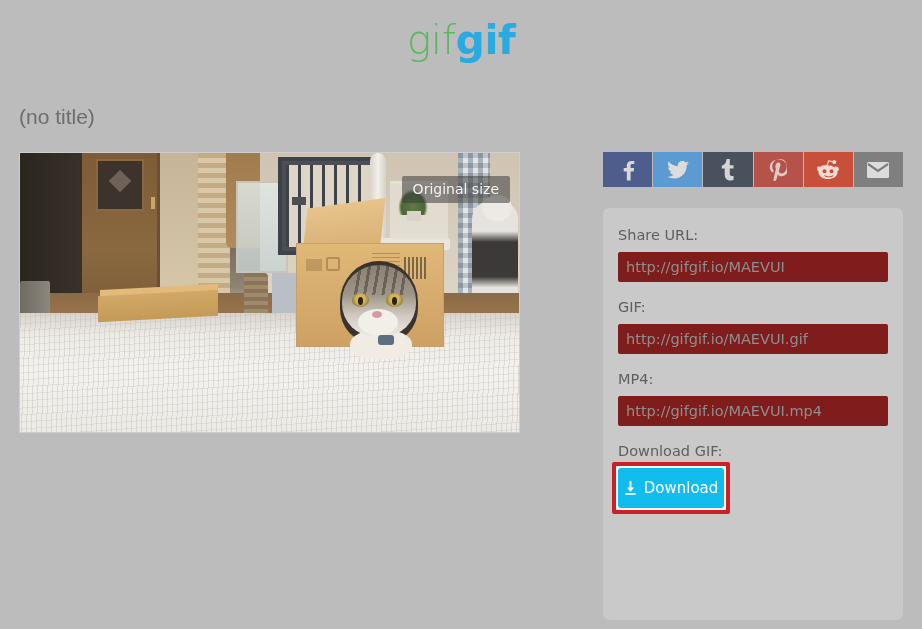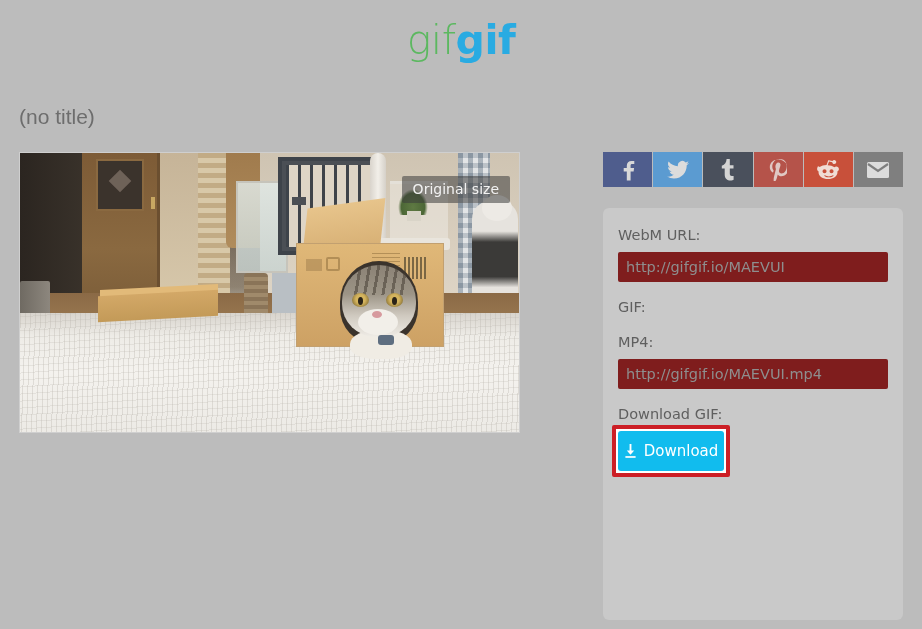--- a/index.html
+++ b/index.html
@@ -552,26 +552,27 @@
           <rect x="1" y="1" width="22" height="16" rx="1.5" fill="#dcdcdc"></rect>
           <path d="M2 3l10 7 10-7" fill="none" stroke="#7f7f7f" stroke-width="2.2"></path>
         </svg>
       </span>
     </a>
   </div>
 
   <div class="panel">
 
     <div class="field">
-      <label class="field-label">WebM URL:</label>
+      <label class="field-label">Share URL:</label>
       <input class="field-input" type="text" readonly="" value="http://gifgif.io/MAEVUI" style="">
     </div>
 
     <div class="field">
       <label class="field-label">GIF:</label>
+      <input class="field-input" type="text" readonly="" value="http://gifgif.io/MAEVUI.gif" style="">
     </div>
 
     <div class="field">
       <label class="field-label">MP4:</label>
       <input class="field-input" type="text" readonly="" value="http://gifgif.io/MAEVUI.mp4" style="">
     </div>
 
 
     <div class="field">
       <label class="field-label">Download GIF:</label>

